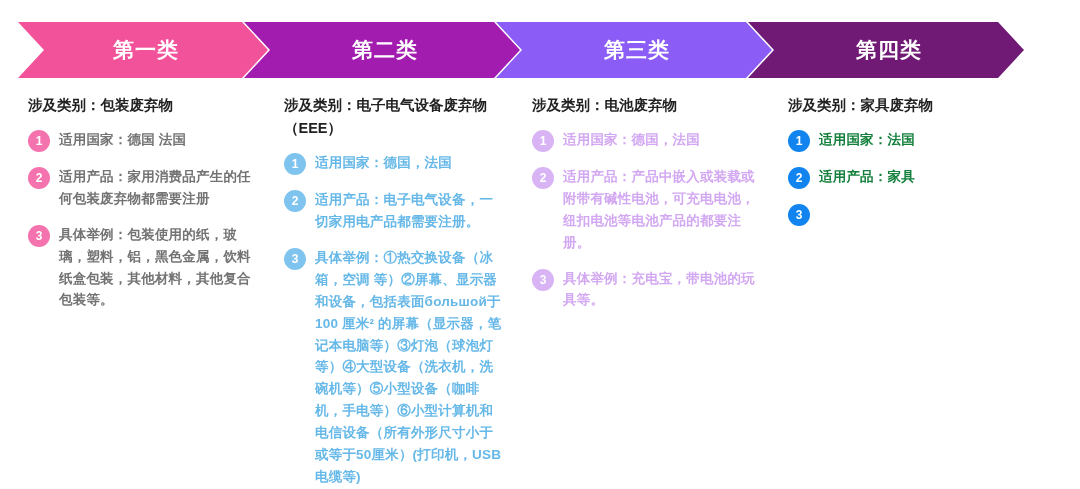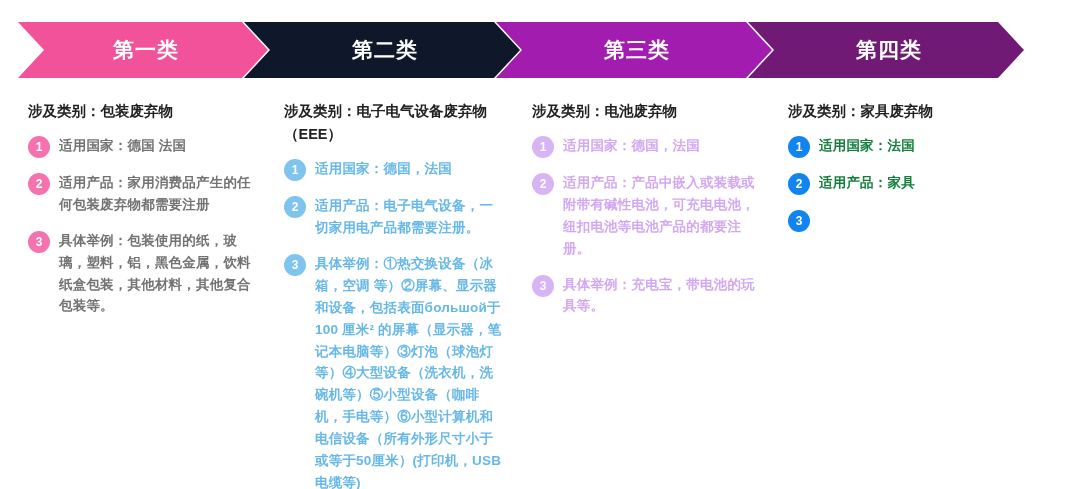--- a/index.html
+++ b/index.html
@@ -52,21 +52,21 @@
     margin-left: 0;
     clip-path: polygon(0 0, calc(100% - 26px) 0, 100% 50%, calc(100% - 26px) 100%, 0 100%, 26px 50%);
   }
   .banner-label {
     position: relative;
     z-index: 2;
     padding-left: 6px;
   }
 
   .cat-line {
-    margin-top: 22px;
+    margin-top: 16px;
     font-size: 14.5px;
     font-weight: bold;
     line-height: 1.6;
     color: #222222;
     padding-right: 18px;
   }
   .col-1 .cat-line, .col-3 .cat-line { padding-left: 10px; }
   .col-2 .cat-line, .col-4 .cat-line { padding-left: 14px; }
 
   .items {
@@ -103,25 +103,25 @@
     line-height: 1.62;
     font-weight: bold;
     letter-spacing: 0.2px;
   }
 
   
   .col-1 .banner { background: #f2529a; }
   .col-1 .bullet { background: #f472ae; }
   .col-1 .item-text { color: #737373; }
 
-  .col-2 .banner { background: #0f172a; }
+  .col-2 .banner { background: #a21caf; }
   .col-2 .bullet { background: #7fc4ee; }
   .col-2 .item-text { color: #66b8e8; }
 
-  .col-3 .banner { background: #a21caf; }
+  .col-3 .banner { background: #8b5cf6; }
   .col-3 .bullet { background: #d8b4f5; }
   .col-3 .item-text { color: #d3a8f2; }
 
   .col-4 .banner { background: #701a75; }
   .col-4 .bullet { background: #1184f0; }
   .col-4 .item-text { color: #15803d; }
 </style>
 </head>
 <body>
 

